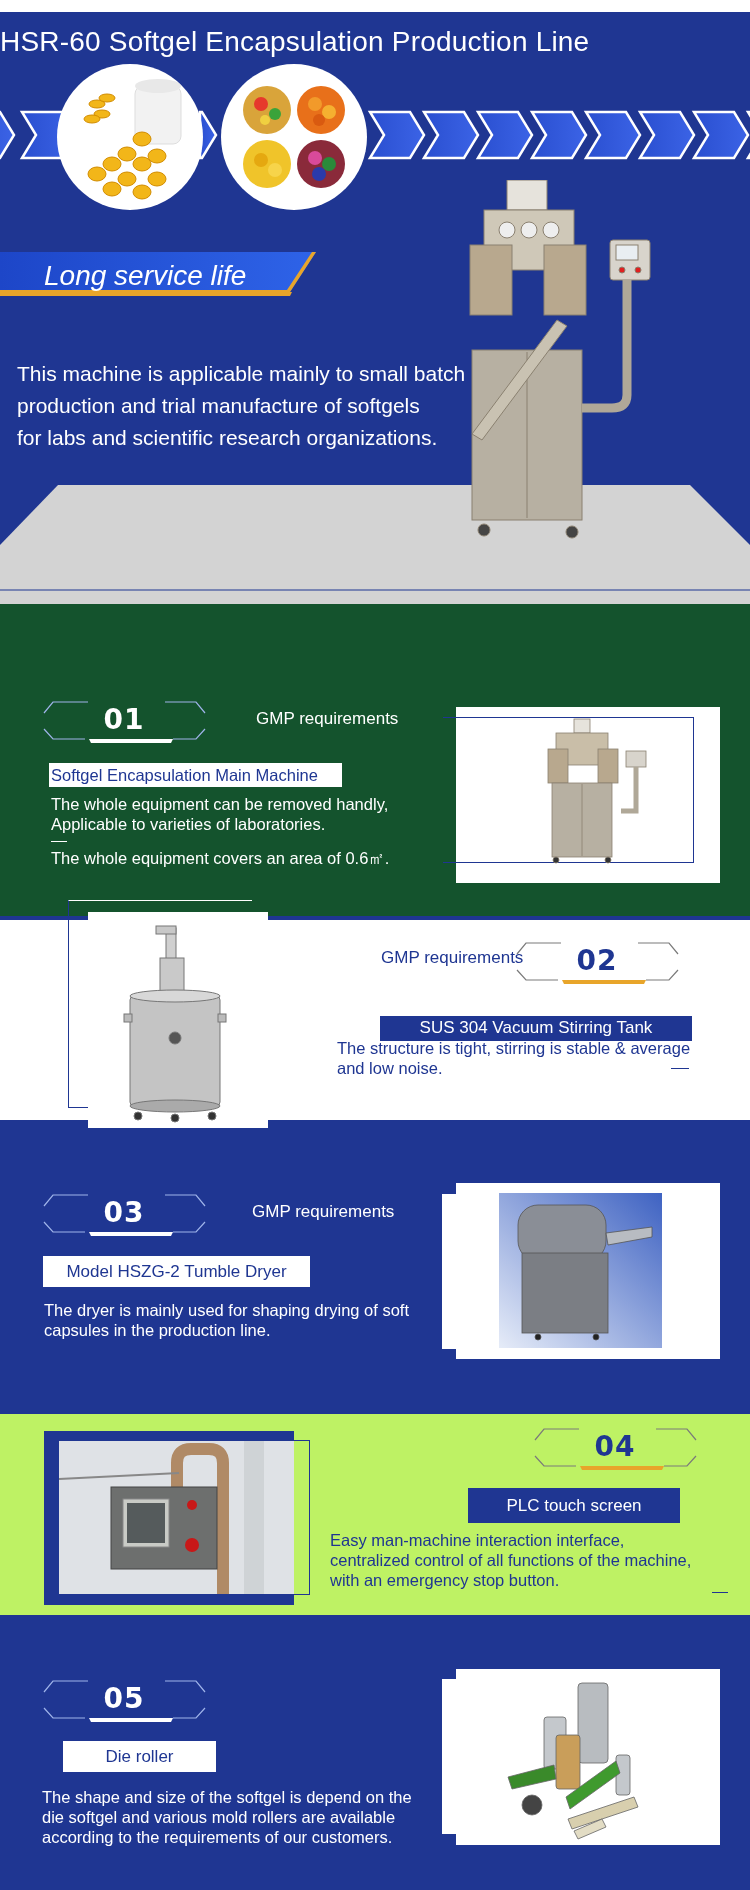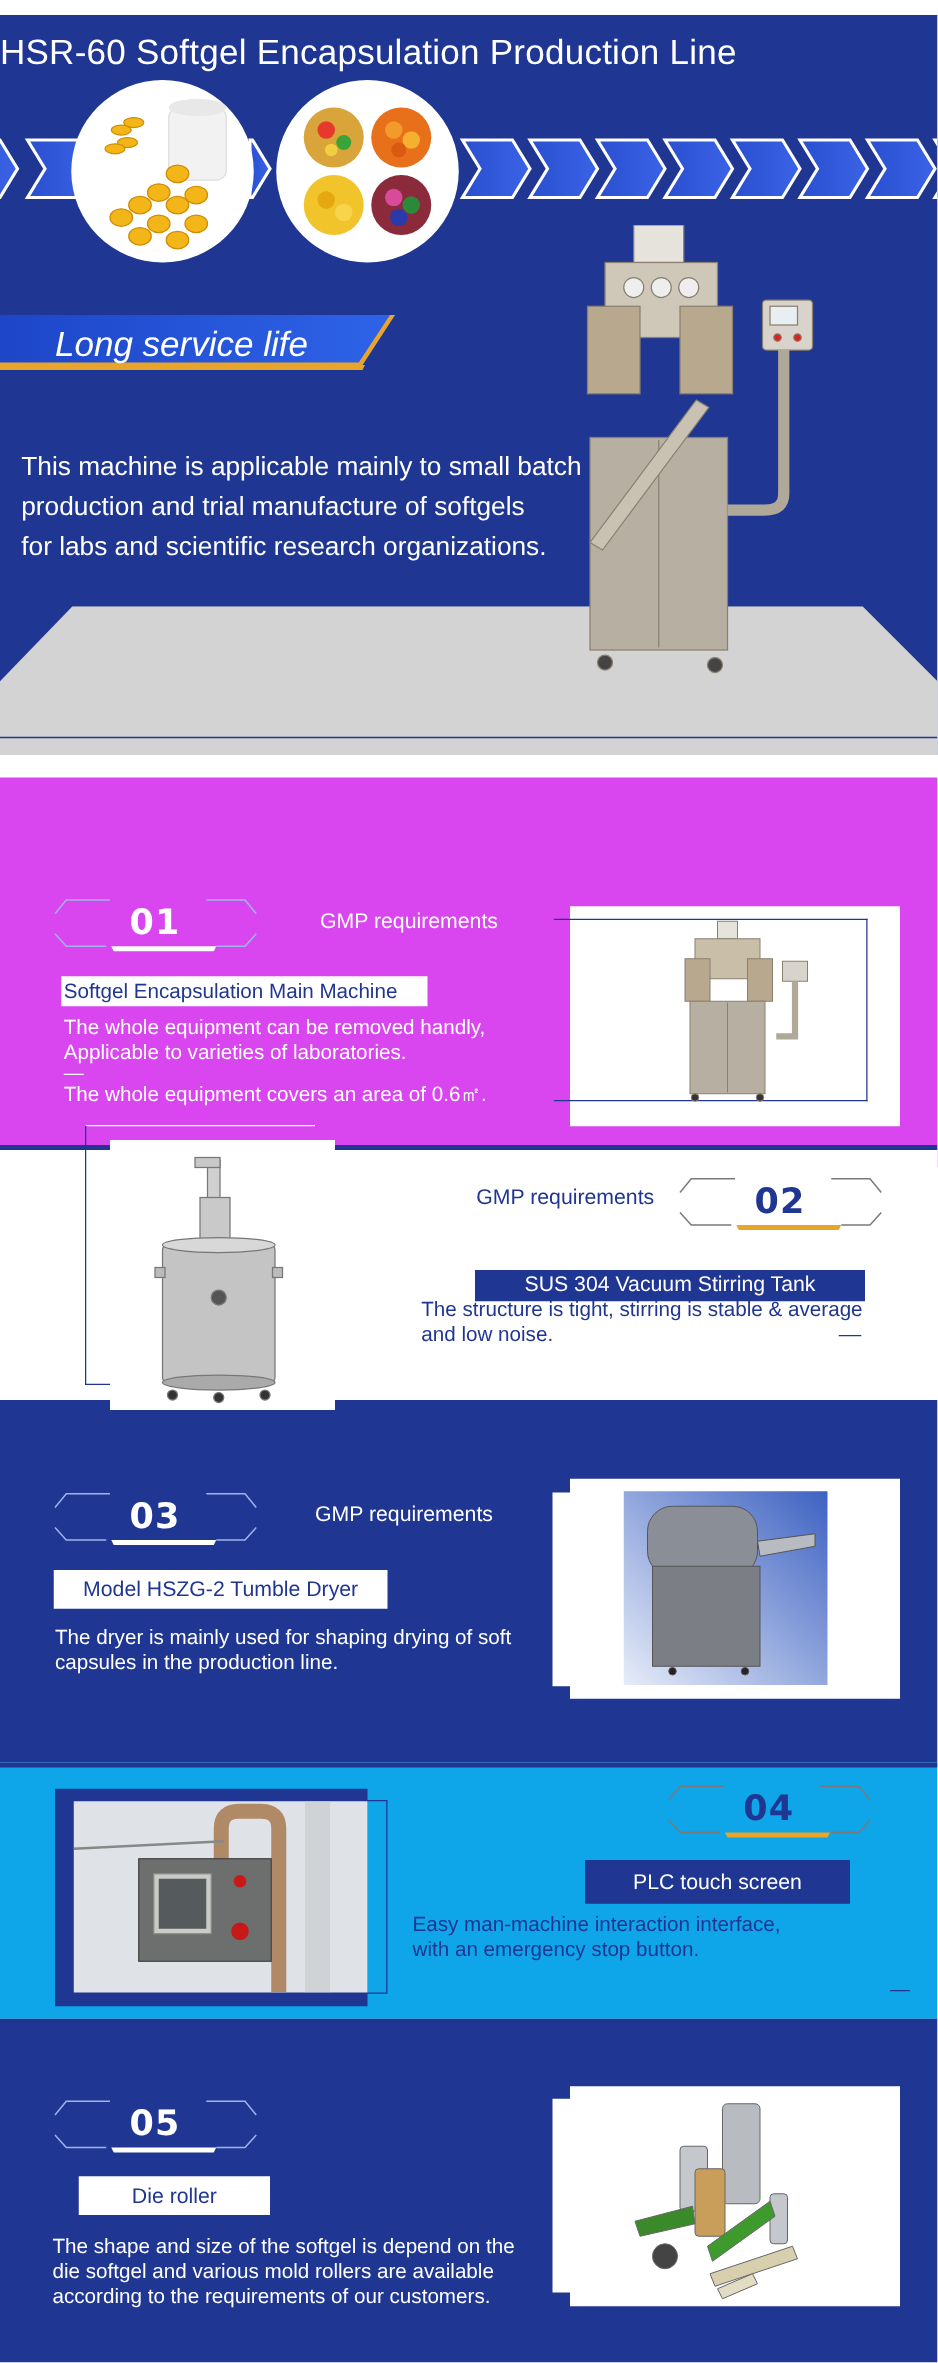--- a/index.html
+++ b/index.html
@@ -141,21 +141,21 @@
       <rect x="154" y="65" width="22" height="15" fill="#e9eef2"></rect>
       <circle cx="160" cy="90" r="3" fill="#e02020"></circle>
         <circle cx="176" cy="90" r="3" fill="#e02020"></circle>
       <path d="M165,100 L165,215 Q165,228 150,228 L120,228" fill="none" stroke="#b0a898" stroke-width="9"></path>
       <circle cx="22" cy="350" r="6" fill="#444"></circle>
         <circle cx="110" cy="352" r="6" fill="#444"></circle>
     </g>
   </svg>
 </div>
 
-<div class="sec blue" style="top:622px;height:312px;background:#d946ef;">
+<div class="sec blue" style="top:604px;height:312px;background:#14532d;">
   <div class="num-badge" style="left:43px;top:97px;">
     <svg width="190" height="42" viewBox="0 0 190 42">
       <g fill="none" stroke="#9fb4ea" stroke-width="1.2">
         <polyline points="45,1 10,1 1,12"></polyline>
           <polyline points="122,1 153,1 162,12"></polyline>
         <polyline points="1,28 10,38 42,38"></polyline>
           <polyline points="130,38 153,38 162,28"></polyline>
       </g>
       <polygon points="46,38 130,38 127,44 49,44" fill="#ffffff"></polygon>
     </svg>
@@ -205,21 +205,21 @@
           <rect x="130" y="102" width="8" height="8" fill="#bbb"></rect>
         <circle cx="87" cy="126" r="6" fill="#555"></circle>
         <ellipse cx="87" cy="194" rx="45" ry="6" fill="#aaa"></ellipse>
         <circle cx="50" cy="204" r="4" fill="#333"></circle>
           <circle cx="87" cy="206" r="4" fill="#333"></circle>
           <circle cx="124" cy="204" r="4" fill="#333"></circle>
       </g>
     </svg>
   </div>
   <div class="gmp" style="left:381px;top:32px;color:#1f3692;">GMP requirements</div>
-  <div class="num-badge" style="left:543px;top:26px;">
+  <div class="num-badge" style="left:516px;top:26px;">
     <svg width="190" height="42" viewBox="0 0 190 42">
       <g fill="none" stroke="#7a7a7a" stroke-width="1.2">
         <polyline points="45,1 10,1 1,12"></polyline>
           <polyline points="122,1 153,1 162,12"></polyline>
         <polyline points="1,28 10,38 42,38"></polyline>
           <polyline points="130,38 153,38 162,28"></polyline>
       </g>
       <polygon points="46,38 130,38 127,44 49,44" fill="#e8a52a"></polygon>
     </svg>
     <div class="num-text" style="color:#1f3692;width:162px;">02</div>
@@ -265,21 +265,21 @@
         <rect x="62" y="22" width="88" height="56" rx="20" fill="#8a8e96"></rect>
         <rect x="66" y="70" width="86" height="80" fill="#7b7e84"></rect>
         <polygon points="150,50 196,44 196,54 152,62" fill="#b8bcc2"></polygon>
         <circle cx="82" cy="154" r="3" fill="#222"></circle>
           <circle cx="140" cy="154" r="3" fill="#222"></circle>
       </g>
     </svg>
   </div>
 </div>
 
-<div class="sec" style="top:1410px;height:205px;background:#0ea5e9;padding-left:44px;">
+<div class="sec" style="top:1410px;height:205px;background:#bef264;padding-left:44px;">
   <div style="position:absolute;left:0;top:0;width:750px;height:4px;background:#1f3692;"></div>
   <div style="position:absolute;left:44px;top:21px;width:250px;height:174px;background:#1f3692;"></div>
   <div style="position:absolute;left:58px;top:30px;width:252px;height:155px;border:1px solid #1f3692;"></div>
   <div style="position:absolute;left:59px;top:31px;width:235px;height:153px;background:#dfe2e6;overflow:hidden;">
     <svg width="235" height="153" viewBox="0 0 235 153">
       <rect x="185" y="0" width="20" height="153" fill="#cfd3d6"></rect>
       <path d="M118,80 L118,22 Q118,8 132,8 L150,8 Q164,8 164,22 L164,153" fill="none" stroke="#b08a66" stroke-width="12"></path>
       <line x1="0" y1="38" x2="120" y2="32" stroke="#888" stroke-width="2"></line>
       <rect x="52" y="46" width="106" height="82" fill="#6d6f6e" stroke="#444"></rect>
       <rect x="64" y="58" width="46" height="48" fill="#c9cbc6" stroke="#888"></rect>
@@ -296,20 +296,21 @@
         <polyline points="1,28 10,38 42,38"></polyline>
           <polyline points="130,38 153,38 162,28"></polyline>
       </g>
       <polygon points="46,38 130,38 127,44 49,44" fill="#e8a52a"></polygon>
     </svg>
     <div class="num-text" style="color:#1f3692;width:162px;">04</div>
   </div>
   <div class="label-box" style="left:468px;top:78px;width:212px;height:35px;background:#1f3692;color:#fff;line-height:35px;">PLC touch screen</div>
   <div class="para" style="left:330px;top:120px;width:400px;text-align:left;color:#1f3692;">
     <div>Easy man-machine interaction interface,</div>
+    <div>centralized control of all functions of the machine,</div>
     <div>with an emergency stop button.</div>
   </div>
   <div style="position:absolute;left:712px;top:182px;width:16px;height:1px;background:#1f3692;"></div>
 </div>
 
 <div class="sec" style="top:1615px;height:275px;background:#1f3692;padding-left:17px;">
   <div class="num-badge" style="left:43px;top:65px;">
     <svg width="190" height="42" viewBox="0 0 190 42">
       <g fill="none" stroke="#9fb4ea" stroke-width="1.2">
         <polyline points="45,1 10,1 1,12"></polyline>

